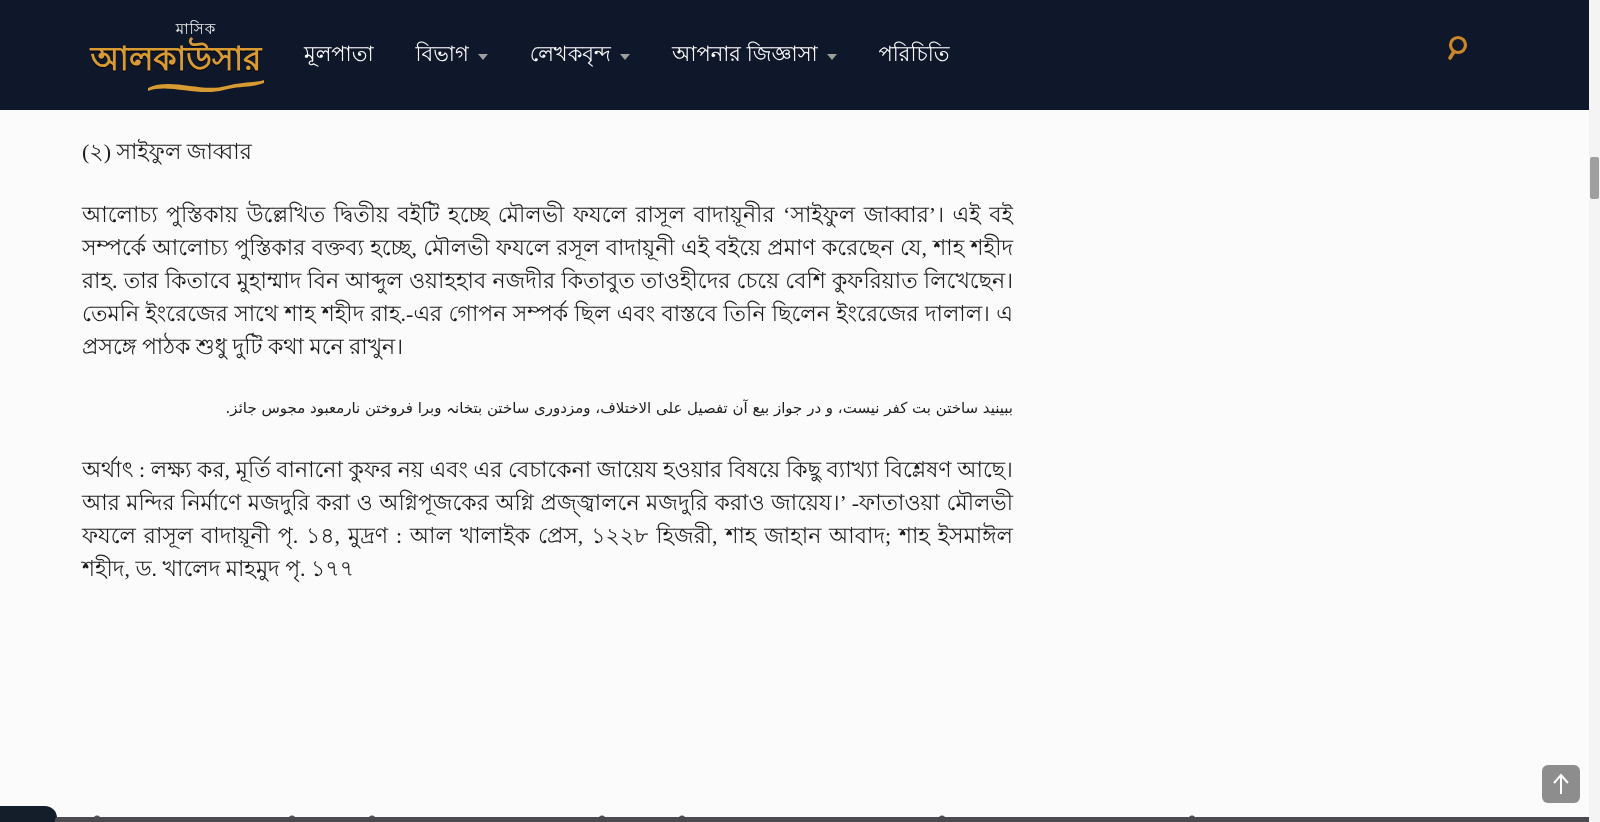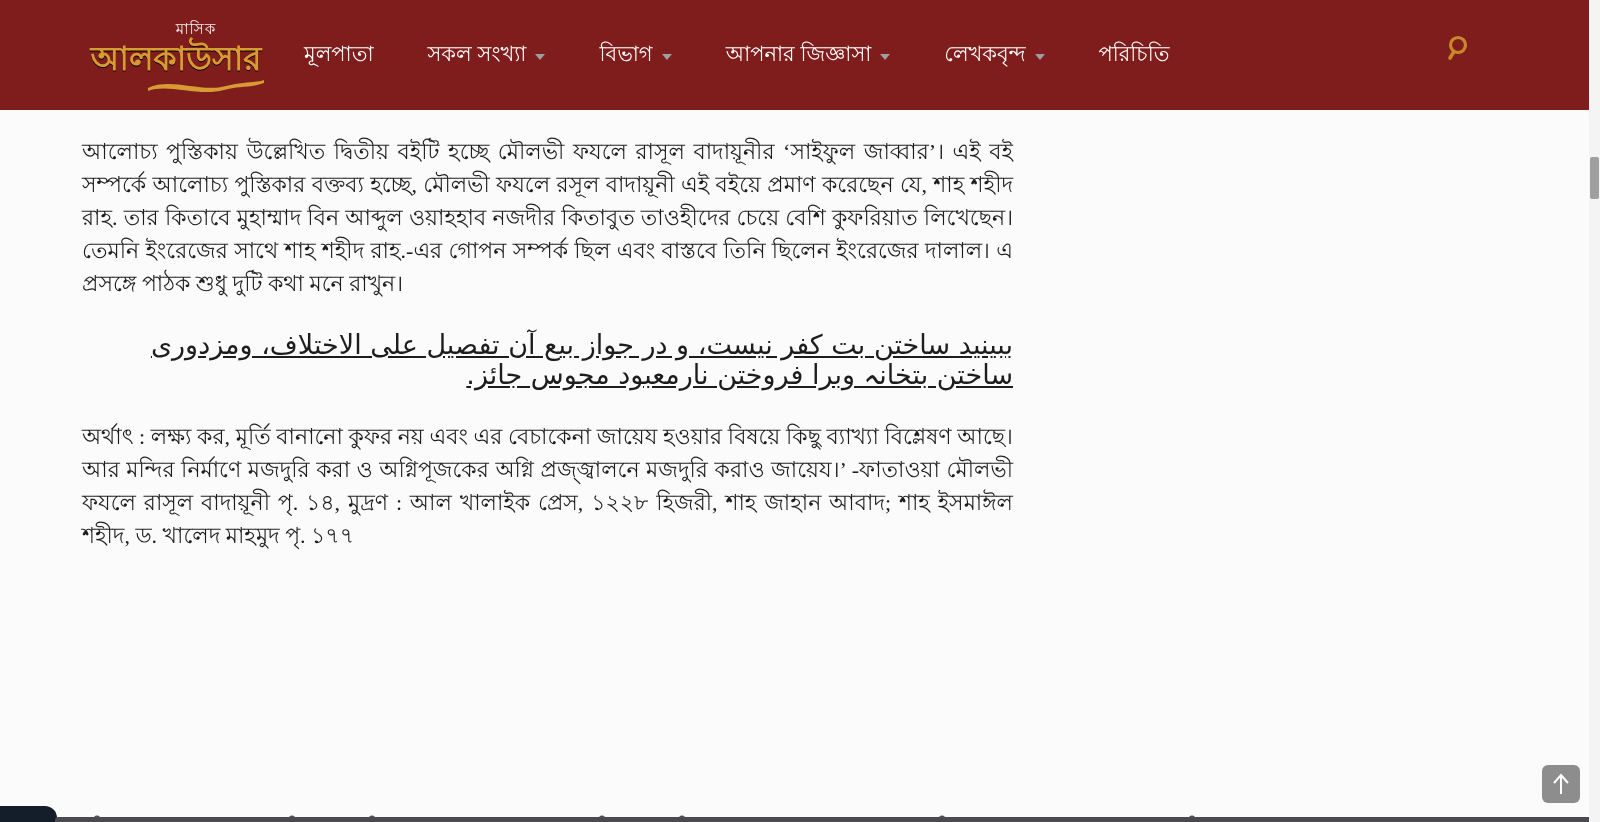--- a/index.html
+++ b/index.html
@@ -7,50 +7,50 @@
   body {
     background:#fbfbfb;
     font-family:"Liberation Serif","DejaVu Serif",serif;
     color:#1d1d1d;
     position:relative;
   }
 
   
   .site-header{
     position:absolute; left:0; top:0; width:1589px; height:110px;
-    background:#7f1d1d;
+    background:#0f172a;
     display:flex; align-items:center;
     padding-left:78px;
   }
   .logo{ display:flex; flex-direction:column; align-items:center; width:196px; cursor:pointer; }
   .logo-top{ color:#f2f2f2; font-size:15px; letter-spacing:1px;
     font-family:"Liberation Sans",sans-serif; margin-bottom:0; margin-left:40px;}
   .logo-main{ color:#d89a33; font-size:33px; font-weight:bold; line-height:1.05;
     font-family:"Liberation Serif",serif; text-shadow:0 1px 0 #000; white-space:nowrap;}
   .logo-swoosh{ margin-top:2px; margin-left:60px; }
 
   .main-nav{ display:flex; align-items:center; margin-left:30px;
-    font-family:"Liberation Sans","DejaVu Sans",sans-serif;gap:12px; }
+    font-family:"Liberation Sans","DejaVu Sans",sans-serif; }
   .nav-item{ display:flex; align-items:center; color:#ffffff; font-size:21px;
     text-decoration:none; padding:10px 0; margin-right:42px; white-space:nowrap; cursor:pointer;}
   .caret{ width:0; height:0; border-left:5px solid transparent; border-right:5px solid transparent;
     border-top:6px solid #9e9e9e; margin-left:9px; margin-top:3px; }
   .search-btn{ position:absolute; left:1442px; top:32px; width:34px; height:34px;
     background:none; border:none; cursor:pointer; }
 
   
   .content{
     position:absolute; left:82px; top:135px; width:931px;
     font-size:22px; line-height:33px; color:#1d1d1d;
     text-align:justify;
   }
   .content p{ margin-bottom:30px; }
   .section-heading{ font-size:22px; font-weight:normal; margin-bottom:30px; }
-  .persian-line{ direction:rtl; text-align:right; font-size:27px; line-height:30px;
-    margin-bottom:32px; font-family:"DejaVu Sans","Liberation Sans",sans-serif;text-decoration:underline; }
+  .persian-line{ direction:rtl; text-align:right; font-size:15px; line-height:30px;
+    margin-bottom:32px; font-family:"DejaVu Sans","Liberation Sans",sans-serif; }
 
   
   .scrollbar-track{ position:absolute; right:0; top:0; width:11px; height:822px; background:#f4f4f4; }
   .scrollbar-thumb{ position:absolute; right:1px; top:157px; width:9px; height:42px;
     background:#9f9f9f; border-radius:2px; cursor:pointer; }
 
   
   .back-to-top{ position:absolute; left:1542px; top:765px; width:38px; height:38px;
     background:#8d8d8d; border:none; border-radius:6px; cursor:pointer;
     display:flex; align-items:center; justify-content:center; }
@@ -80,50 +80,47 @@
     <svg class="logo-swoosh" width="120" height="14" viewBox="0 0 120 14">
       <path d="M2 9 C 25 -2, 55 14, 80 7 C 98 2, 110 4, 118 1 L 118 4 C 105 9, 92 7, 78 11 C 52 18, 22 4, 2 12 Z" fill="#d89a33"></path>
     </svg>
   </div>
 
   <nav class="main-nav">
     <a class="nav-item">
       <span>মূলপাতা</span>
     </a>
     <a class="nav-item">
-      <span>সকল সংখ্যা</span>
-      <span class="caret"></span>
-    </a>
-    <a class="nav-item">
       <span>বিভাগ</span>
       <span class="caret"></span>
     </a>
     <a class="nav-item">
-      <span>আপনার জিজ্ঞাসা</span>
+      <span>লেখকবৃন্দ</span>
       <span class="caret"></span>
     </a>
     <a class="nav-item">
-      <span>লেখকবৃন্দ</span>
+      <span>আপনার জিজ্ঞাসা</span>
       <span class="caret"></span>
     </a>
     <a class="nav-item">
       <span>পরিচিতি</span>
     </a>
   </nav>
 
   <button class="search-btn">
     <svg width="30" height="30" viewBox="0 0 30 30">
       <circle cx="14" cy="12" r="7.5" fill="none" stroke="#c8882a" stroke-width="3.2"></circle>
       <line x1="10" y1="18.5" x2="6" y2="25" stroke="#c8882a" stroke-width="3.6" stroke-linecap="round"></line>
     </svg>
   </button>
 </header>
 
 <main class="content">
 
+  <h3 class="section-heading">(২) সাইফুল জাব্বার</h3>
 
   <p>আলোচ্য পুস্তিকায় উল্লেখিত দ্বিতীয় বইটি হচ্ছে মৌলভী ফযলে রাসূল বাদায়ূনীর ‘সাইফুল জাব্বার’। এই বই সম্পর্কে আলোচ্য পুস্তিকার বক্তব্য হচ্ছে, মৌলভী ফযলে রসূল বাদায়ূনী এই বইয়ে প্রমাণ করেছেন যে, শাহ শহীদ রাহ. তার কিতাবে মুহাম্মাদ বিন আব্দুল ওয়াহহাব নজদীর কিতাবুত তাওহীদের চেয়ে বেশি কুফরিয়াত লিখেছেন। তেমনি ইংরেজের সাথে শাহ শহীদ রাহ.-এর গোপন সম্পর্ক ছিল এবং বাস্তবে তিনি ছিলেন ইংরেজের দালাল। এ প্রসঙ্গে পাঠক শুধু দুটি কথা মনে রাখুন।</p>
 
 
   <p class="persian-line" dir="rtl">ببينيد ساختن بت كفر نيست، و در جواز  بيع  آن تفصيل على الاختلاف، ومزدورى ساختن بتخانہ وبرا فروختن نارمعبود مجوس جائز.</p>
 
   <p>অর্থাৎ : লক্ষ্য কর, মূর্তি বানানো কুফর নয় এবং এর বেচাকেনা জায়েয হওয়ার বিষয়ে কিছু ব্যাখ্যা বিশ্লেষণ আছে। আর মন্দির নির্মাণে মজদুরি করা ও অগ্নিপূজকের অগ্নি প্রজ্জ্বালনে মজদুরি করাও জায়েয।’ -ফাতাওয়া মৌলভী ফযলে রাসূল বাদায়ূনী পৃ. ১৪, মুদ্রণ : আল খালাইক প্রেস, ১২২৮ হিজরী, শাহ জাহান আবাদ; শাহ ইসমাঈল শহীদ, ড. খালেদ মাহমুদ পৃ. ১৭৭</p>
 
 </main>
 

